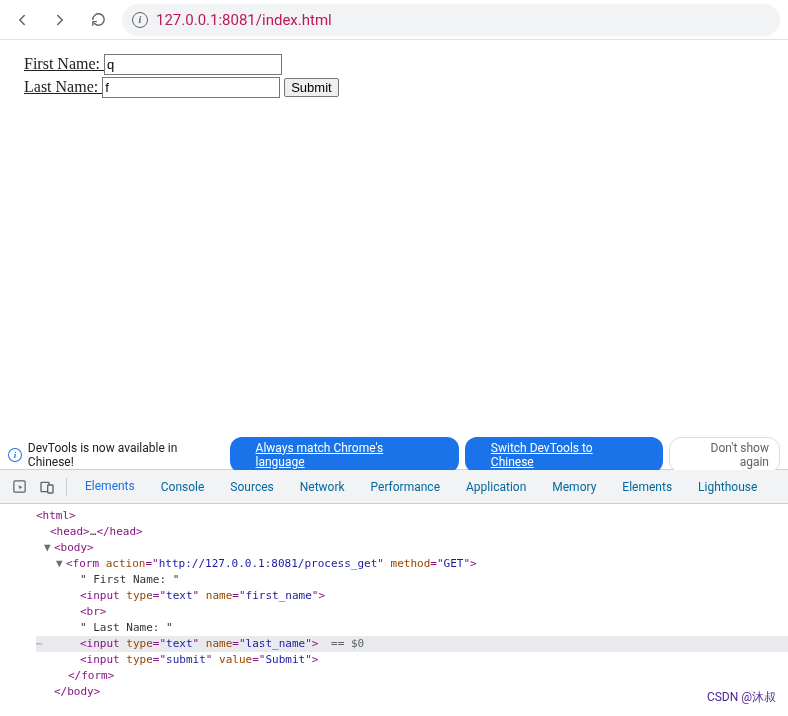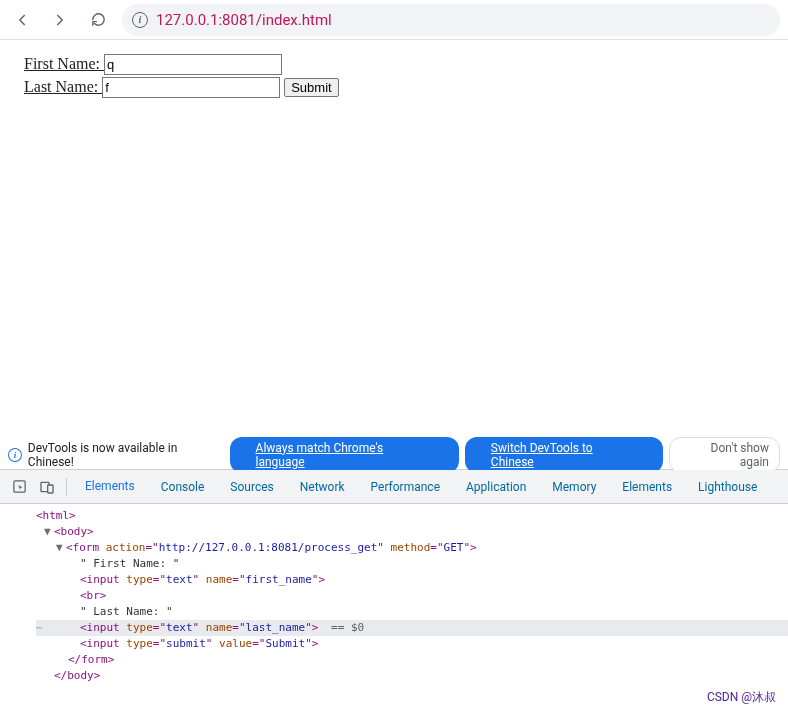--- a/index.html
+++ b/index.html
@@ -107,20 +107,21 @@
   <div class="dt-tab">Network</div>
   <div class="dt-tab">Performance</div>
   <div class="dt-tab">Application</div>
   <div class="dt-tab">Memory</div>
   <div class="dt-tab">Elements</div>
   <div class="dt-tab">Lighthouse</div>
 </div>
 
 <div class="dom-tree">
   <div class="dom-line"><span class="dom-tag">&lt;html&gt;</span></div>
+  <div class="dom-line" style="padding-left:14px"><span class="dom-tag">&lt;head&gt;</span><span class="dom-text">…</span><span class="dom-tag">&lt;/head&gt;</span></div>
   <div class="dom-line" style="padding-left:8px"><span class="twisty">▼</span><span class="dom-tag">&lt;body&gt;</span></div>
   <div class="dom-line" style="padding-left:20px"><span class="twisty">▼</span><span class="dom-tag">&lt;form </span><span class="dom-attr-name">action</span><span class="dom-tag">="</span><span class="dom-attr-val">http://127.0.0.1:8081/process_get</span><span class="dom-tag">" </span><span class="dom-attr-name">method</span><span class="dom-tag">="</span><span class="dom-attr-val">GET</span><span class="dom-tag">"&gt;</span></div>
   <div class="dom-line" style="padding-left:44px"><span class="dom-text">" First Name: "</span></div>
   <div class="dom-line" style="padding-left:44px"><span class="dom-tag">&lt;input </span><span class="dom-attr-name">type</span><span class="dom-tag">="</span><span class="dom-attr-val">text</span><span class="dom-tag">" </span><span class="dom-attr-name">name</span><span class="dom-tag">="</span><span class="dom-attr-val">first_name</span><span class="dom-tag">"&gt;</span></div>
   <div class="dom-line" style="padding-left:44px"><span class="dom-tag">&lt;br&gt;</span></div>
   <div class="dom-line" style="padding-left:44px"><span class="dom-text">" Last Name: "</span></div>
   <div class="dom-line selected" style="padding-left:44px;position:relative"><span class="dots">⋯</span><span class="dom-tag">&lt;input </span><span class="dom-attr-name">type</span><span class="dom-tag">="</span><span class="dom-attr-val">text</span><span class="dom-tag">" </span><span class="dom-attr-name">name</span><span class="dom-tag">="</span><span class="dom-attr-val">last_name</span><span class="dom-tag">"&gt;</span><span class="dom-eq"> == $0</span></div>
   <div class="dom-line" style="padding-left:44px"><span class="dom-tag">&lt;input </span><span class="dom-attr-name">type</span><span class="dom-tag">="</span><span class="dom-attr-val">submit</span><span class="dom-tag">" </span><span class="dom-attr-name">value</span><span class="dom-tag">="</span><span class="dom-attr-val">Submit</span><span class="dom-tag">"&gt;</span></div>
   <div class="dom-line" style="padding-left:32px"><span class="dom-tag">&lt;/form&gt;</span></div>
   <div class="dom-line" style="padding-left:18px"><span class="dom-tag">&lt;/body&gt;</span></div>

